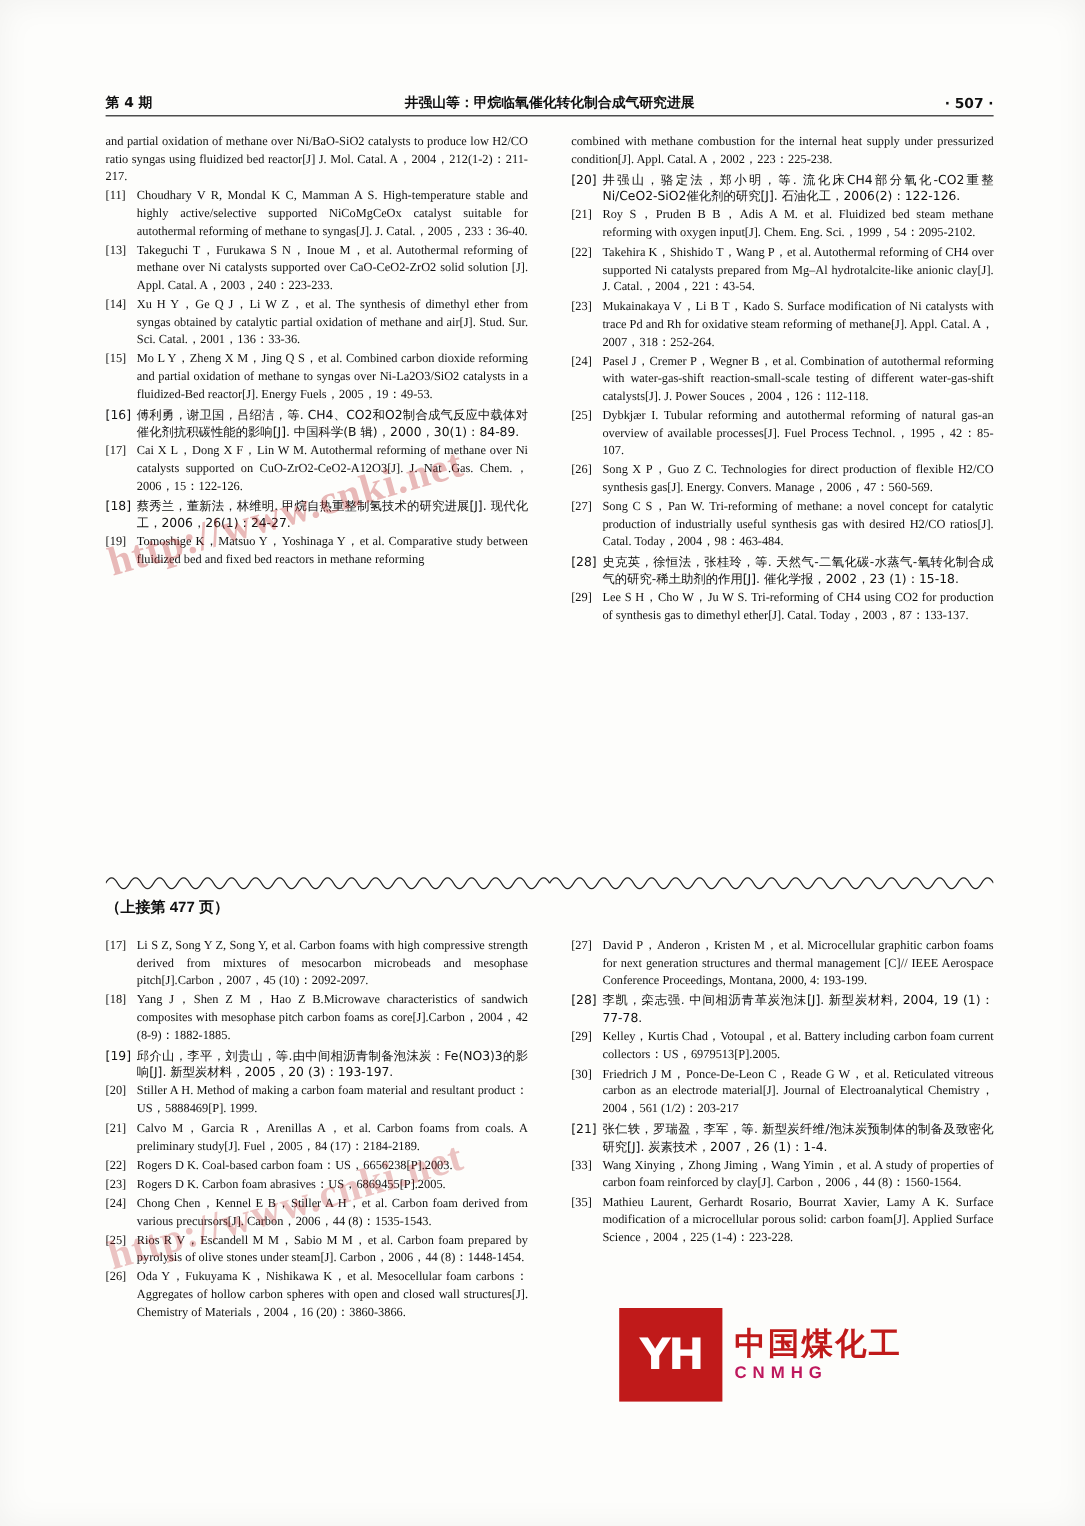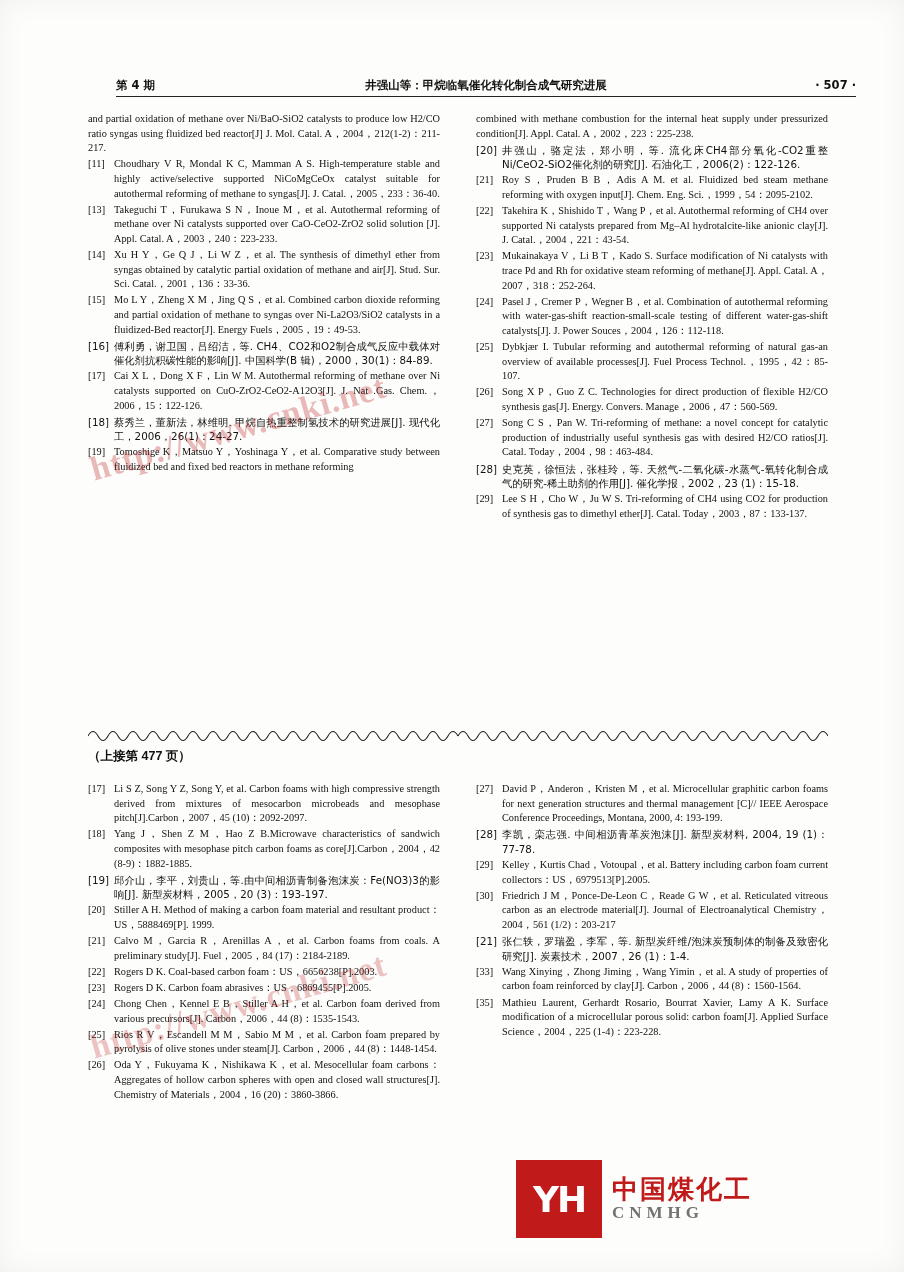--- a/index.html
+++ b/index.html
@@ -31,26 +31,25 @@
     pointer-events: none;
   }
 
   
   .header {
     position: absolute;
     left: 88px;
     top: 78px;
     width: 740px;
     display: flex;
-    align-items: flex-start;
+    align-items: flex-end;
     justify-content: space-between;
     font-size: 11.5px;
     padding-bottom: 3px;
     border-bottom: 1px solid #222;
-    margin-left: 28px;
   }
   .header .h-left {
     font-family: "DejaVu Sans", sans-serif;
     font-weight: bold;
     font-size: 11.5px;
   }
   .header .h-center {
     font-family: Liberation Sans, sans-serif;
     font-weight: bold;
     font-size: 11.5px;
@@ -149,21 +148,21 @@
     letter-spacing: 1px;
     white-space: nowrap;
     pointer-events: none;
     font-weight: bold;
   }
 
   
   .logo-stamp {
     position: absolute;
     left: 516px;
-    top: 1156px;
+    top: 1086px;
     width: 268px;
     height: 86px;
     display: flex;
     align-items: center;
     pointer-events: none;
   }
   .logo-mark {
     width: 86px;
     height: 78px;
     background: #c01a1a;
@@ -184,24 +183,24 @@
   }
   .logo-cn {
     font-family: "DejaVu Sans", sans-serif;
     font-size: 26px;
     font-weight: bold;
     color: #c01a1a;
     letter-spacing: 2px;
     line-height: 1.1;
   }
   .logo-en {
-    font-family: Liberation Serif, serif;
-    font-size: 17px;
-    font-weight: bold;
-    color: #737373;
+    font-family: Liberation Sans, sans-serif;
+    font-size: 14px;
+    font-weight: bold;
+    color: #be185d;
     letter-spacing: 5px;
     line-height: 1.2;
   }
 </style>
 </head>
 <body>
 
 <div class="page">
 
   <div class="header">

